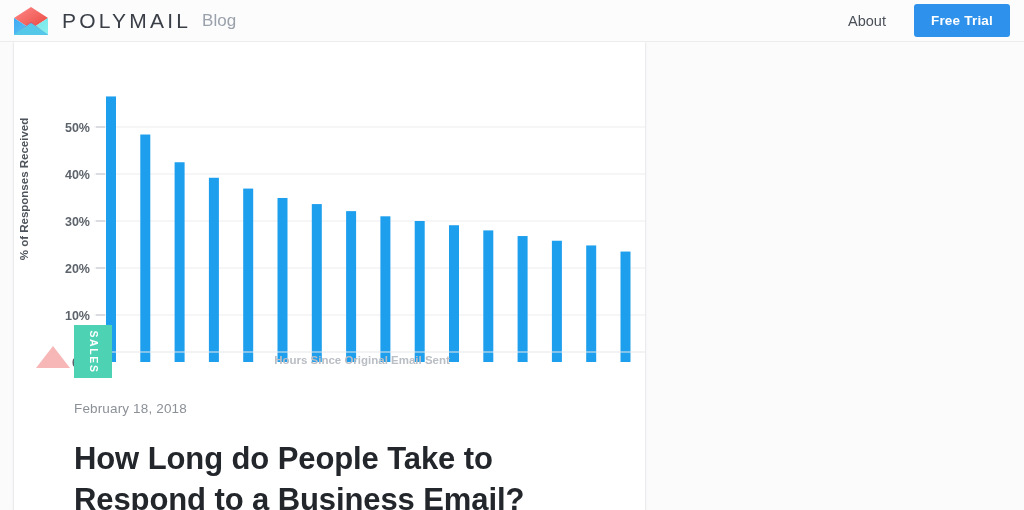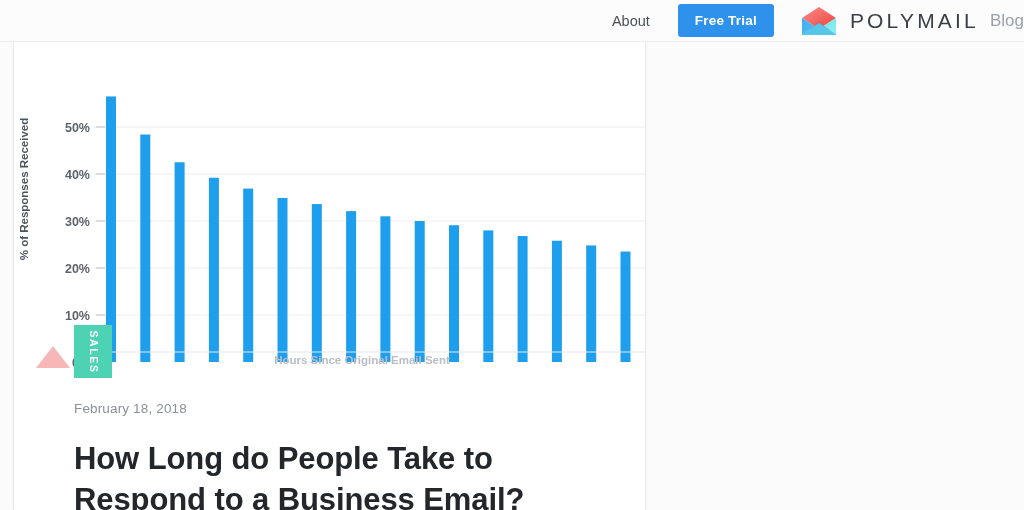--- a/index.html
+++ b/index.html
@@ -85,25 +85,20 @@
   }
   #post-title {
     font-size: 31px; font-weight: 700; color: #23272c;
     line-height: 1.33; margin-top: 22px; letter-spacing: -.1px;
   }
 </style>
 </head>
 <body>
 
 <div id="site-header">
-  <div id="header-right">
-    <a id="nav-about" href="#">About</a>
-    <button id="free-trial-btn">Free Trial</button>
-  </div>
-
   <div id="brand">
     <svg id="logo-mark" viewBox="0 0 38 32">
       <defs>
         <linearGradient id="gTop" x1="0" y1="0" x2="1" y2="1">
           <stop offset="0" stop-color="#ff8a8a"></stop>
             <stop offset="1" stop-color="#e8453c"></stop>
         </linearGradient>
         <linearGradient id="gLeft" x1="0" y1="0" x2="1" y2="1">
           <stop offset="0" stop-color="#3fa9f5"></stop>
             <stop offset="1" stop-color="#59c6f0"></stop>
@@ -118,20 +113,25 @@
         </linearGradient>
       </defs>
       <polygon points="19,2 36,13 19,24 2,13" fill="url(#gTop)"></polygon>
       <polygon points="2,13 19,24 2,30" fill="url(#gLeft)"></polygon>
       <polygon points="36,13 19,24 36,30" fill="url(#gRight)"></polygon>
       <polygon points="2,30 19,17 36,30" fill="url(#gMid)" opacity=".95"></polygon>
       <polygon points="2,29.5 19,18 36,29.5 36,30 2,30" fill="#55c8ea"></polygon>
     </svg>
     <span id="wordmark">POLYMAIL</span>
     <span id="blog-label">Blog</span>
+  </div>
+
+  <div id="header-right">
+    <a id="nav-about" href="#">About</a>
+    <button id="free-trial-btn">Free Trial</button>
   </div>
 </div>
 
 <div id="page-body">
 
   <div id="post-card">
 
     <figure id="chart-figure">
       <svg id="chart-svg" viewBox="0 0 631 325" preserveAspectRatio="none">
         <g id="gridlines">

